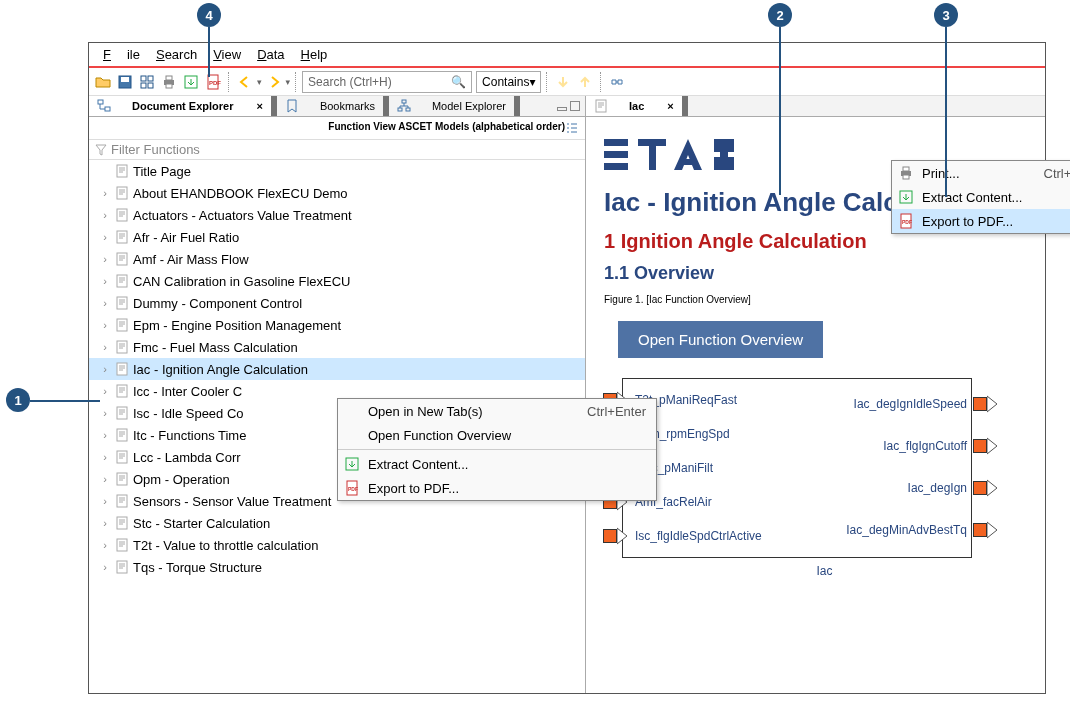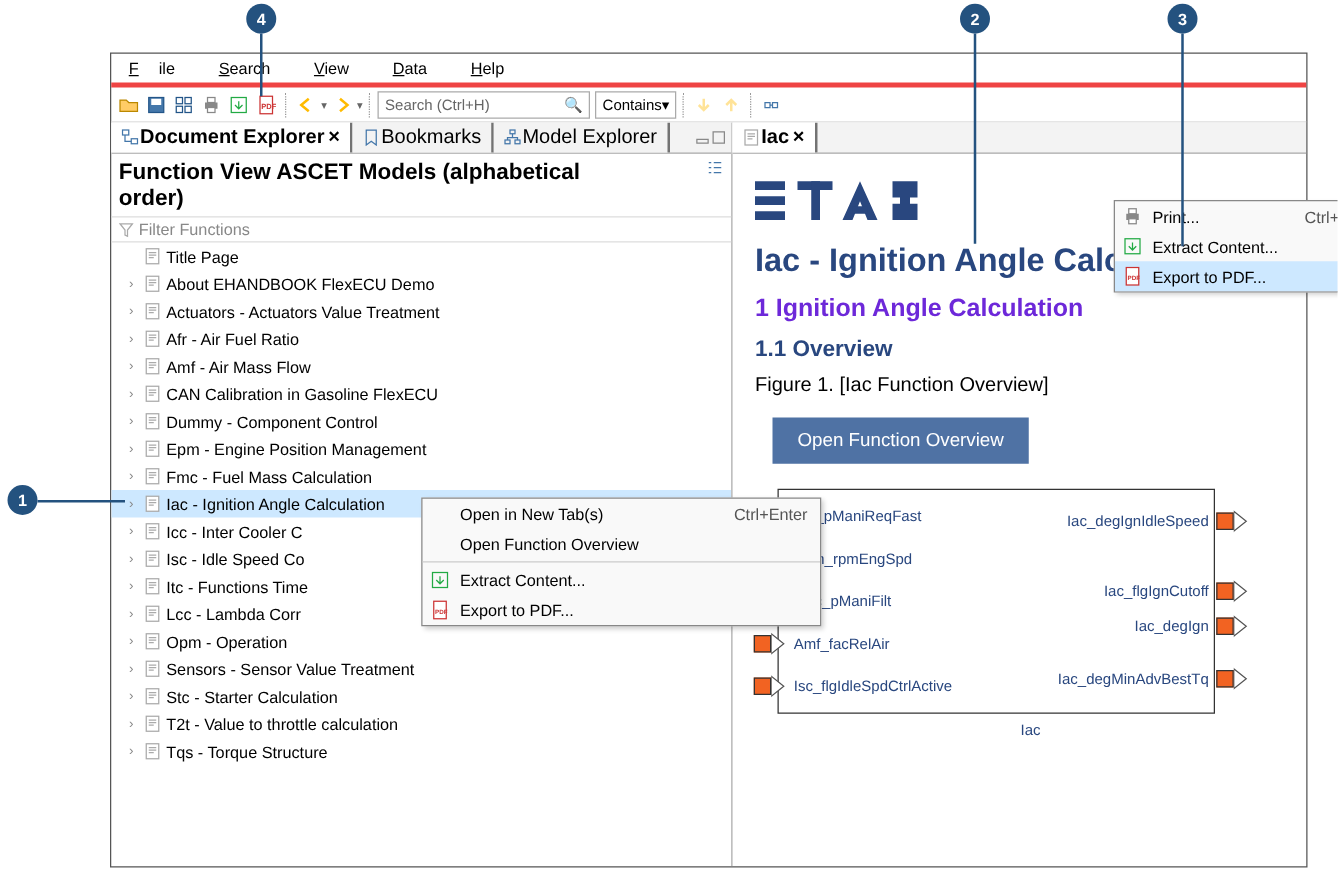--- a/index.html
+++ b/index.html
@@ -1,48 +1,48 @@
 <!DOCTYPE html>
 <html><head>
   <meta charset="utf-8">
   <style>
     * { box-sizing: border-box; margin: 0; padding: 0; }
     body { font-family: "Segoe UI", Tahoma, sans-serif; font-size: 13px; background: #fff; width: 1070px; height: 714px; position: relative; overflow: hidden; }
     .frame { position: absolute; left: 88px; top: 42px; width: 958px; height: 652px; border: 1px solid #555; background: #fff; display: flex; flex-direction: column; }
-    .menubar { display: flex; gap: 19px; padding: 2px 6px; border-bottom: 4px solid #ef4444; }
+    .menubar { display: flex; gap: 0; padding: 2px 6px; border-bottom: 2px solid #ef4444; }
     .menubar span { padding: 2px 8px; cursor: default; }
     .menubar u { text-decoration: underline; }
     .toolbar { display: flex; align-items: center; gap: 2px; padding: 2px 4px; border-bottom: 1px solid #ddd; height: 28px; }
     .tool-icon { width: 20px; height: 20px; display: flex; align-items: center; justify-content: center; cursor: pointer; }
     .tool-sep { width: 2px; height: 20px; border-left: 1px dotted #999; margin: 0 3px; }
     .search-box { width: 170px; height: 22px; border: 1px solid #aaa; padding: 0 5px; font-size: 12px; color: #666; display: flex; align-items: center; }
     .dropdown-btn { border: 1px solid #aaa; padding: 1px 5px; height: 22px; display: flex; align-items: center; font-size: 12px; margin-left: 2px; }
     .main-area { flex: 1; display: flex; overflow: hidden; }
     .left-panel { width: 497px; display: flex; flex-direction: column; border-right: 1px solid #aaa; }
     .left-tabs { display: flex; background: #f3f3f3; border-bottom: 1px solid #aaa; }
-    .tab-views { display: flex; align-items: center; gap: 1px; padding: 3px 8px; border-right: 2px solid #737373; font-size: 16px; background: #fff; }
+    .tab-views { display: flex; align-items: center; gap: 21px; padding: 3px 8px; border-right: 6px solid #737373; font-size: 11px; background: #fff; }
     .tab-views.inactive { background: #f3f3f3; }
     .tab-views .close-x { font-weight: bold; margin-left: 2px; cursor: pointer; }
     .tab-spacer { flex: 1; }
     .min-max { display: flex; gap: 3px; padding: 0 5px; align-items: center; }
-    .section-title { font-weight: bold; padding: 4px 6px; font-size: 18px; display: flex; justify-content: flex-end; border-bottom: 1px solid #ddd; gap: 45px; }
+    .section-title { font-weight: bold; padding: 4px 6px; font-size: 10px; display: flex; justify-content: flex-end; border-bottom: 1px solid #ddd; }
     .filter-row { display: flex; align-items: center; padding: 2px 6px; border-bottom: 1px solid #ddd; color: #888; }
     .tree { overflow-y: auto; flex: 1; }
     .tree-item { display: flex; align-items: center; height: 22px; padding-left: 10px; gap: 4px; white-space: nowrap; }
     .tree-item.leaf { padding-left: 26px; text-align: right; }
     .tree-item.selected { background: #cde8ff; }
     .tree-item .expander { width: 12px; text-align: center; color: #888; font-size: 11px; }
     .doc-icon { width: 14px; height: 14px; }
     .right-panel { flex: 1; display: flex; flex-direction: column; }
     .right-tabs { display: flex; background: #f3f3f3; border-bottom: 1px solid #aaa; }
     .content { padding: 20px 18px; overflow-y: auto; flex: 1; }
     .h1 { color: #29477f; font-size: 26px; font-weight: bold; margin-top: 14px; }
-    .h2 { color: #6d28d9; font-size: 20px; font-weight: bold; margin-top: 12px; }
+    .h2 { color: #b91c1c; font-size: 20px; font-weight: bold; margin-top: 12px; }
     .h3 { color: #29477f; font-size: 18px; font-weight: bold; margin-top: 10px; }
-    .figcaption { margin-top: 10px; font-size: 16px; }
+    .figcaption { margin-top: 10px; font-size: 10px; }
     .open-btn { display: inline-block; margin-top: 16px; margin-left: 14px; background: #4f72a4; color: #fff; padding: 10px 20px; font-size: 15px; }
     .block-diagram { margin-top: 20px; margin-left: 18px; position: relative; }
     .diagram-box { border: 1px solid #333; width: 350px; height: 180px; position: relative; }
     .port-row { display: flex; align-items: center; height: 26px; position: absolute; }
     .in-port { left: -20px; }
     .out-port { right: -28px; }
     .port-square { width: 14px; height: 14px; background: #f26322; border: 1px solid #333; }
     .port-label { color: #29477f; font-size: 12px; margin: 0 6px; }
     .diagram-iac { text-align: center; color: #29477f; margin-top: 6px; font-size: 12px; }
     .context-menu { position: absolute; background: #f9f9f9; border: 1px solid #888; box-shadow: 2px 2px 4px rgba(0,0,0,0.2); font-size: 13px; }
@@ -428,21 +428,21 @@
                 </svg>
                 <span class="port-label">Isc_flgIdleSpdCtrlActive</span>
               </div>
               <div class="port-row out-port" style="top: 12px;">
                 <span class="port-label">Iac_degIgnIdleSpeed</span>
                 <div class="port-square"></div>
                 <svg width="12" height="20">
                   <polygon points="0,2 10,10 0,18" fill="#fff" stroke="#555"></polygon>
                 </svg>
               </div>
-              <div class="port-row out-port" style="top: 68px;">
+              <div class="port-row out-port" style="top: 54px;">
                 <span class="port-label">Iac_flgIgnCutoff</span>
                 <div class="port-square"></div>
                 <svg width="12" height="20">
                   <polygon points="0,2 10,10 0,18" fill="#fff" stroke="#555"></polygon>
                 </svg>
               </div>
               <div class="port-row out-port" style="top: 96px;">
                 <span class="port-label">Iac_degIgn</span>
                 <div class="port-square"></div>
                 <svg width="12" height="20">

